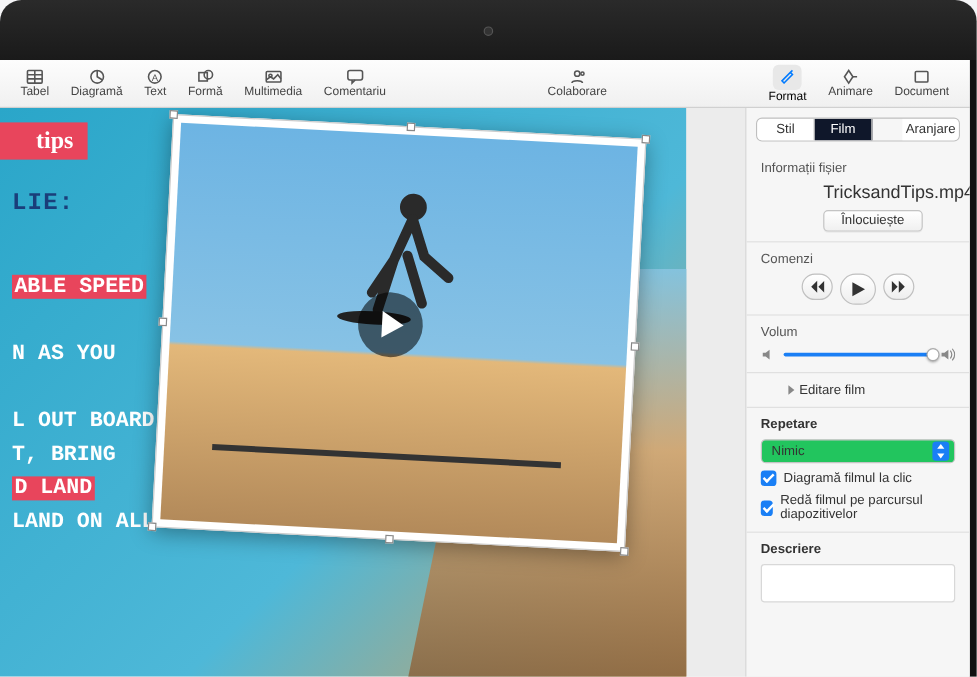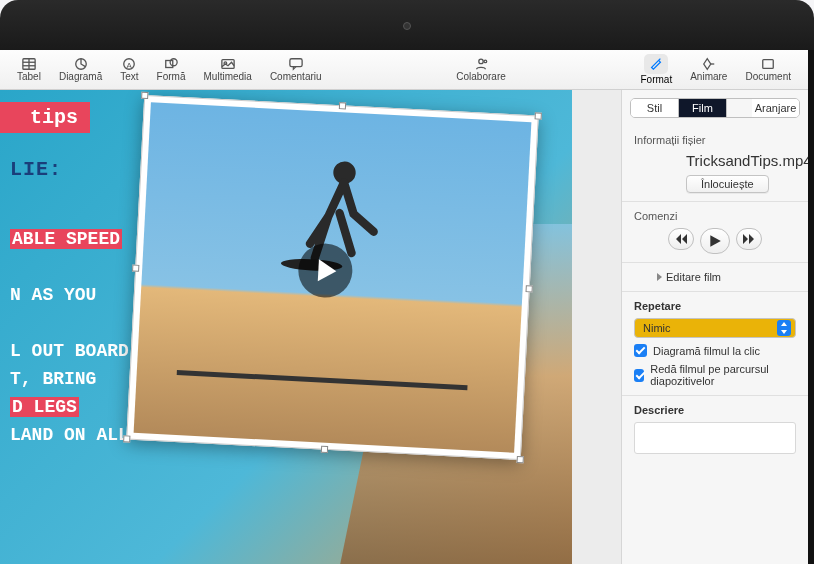--- a/index.html
+++ b/index.html
@@ -85,21 +85,21 @@
       width: 260px; height: 380px;
       background: linear-gradient(to bottom, #87c4e0 0%, #d6a873 40%, #7a5a38 100%);
       clip-path: polygon(30% 0, 100% 0, 100% 100%, 0 100%);
       opacity: 0.9;
     }
     .title-chip {
       position: absolute;
       top: 12px; left: 0;
       background: #e8455c;
       color: #fff;
-      font-family: Liberation Mono, monospace;
+      font-family: Liberation Serif, serif;
       font-size: 20px;
       font-weight: bold;
       padding: 4px 12px 4px 30px;
     }
     .sub-head {
       position: absolute;
       top: 68px; left: 10px;
       color: #1a3e7a;
       font-family: "Courier New", monospace;
       font-size: 20px;
@@ -283,21 +283,21 @@
     .disc-arrow {
       width: 0; height: 0;
       border-left: 5px solid #888;
       border-top: 4px solid transparent;
       border-bottom: 4px solid transparent;
     }
     .select-mac {
       display: flex; align-items: center;
       width: 100%;
       height: 20px;
-      background: #eab308;
+      background: #22c55e;
       border: 1px solid #c4c4c4;
       border-radius: 4px;
       padding: 0 4px 0 8px;
       font-size: 11px;
       cursor: pointer;
       gap: 16px;
     }
     .select-arrows {
       width: 14px; height: 16px;
       background: #1a7ff5;
@@ -436,21 +436,21 @@
     <div class="skater-bg"></div>
     <div class="title-chip">tips</div>
     <div class="sub-head">LIE:</div>
     <div class="body-text">
       <div><span class="hl">ABLE SPEED</span></div>
       <div style="height:28px"></div>
       <div>N AS YOU</div>
       <div style="height:28px"></div>
       <div>L OUT BOARD</div>
       <div>T, BRING</div>
-      <div><span class="hl">D LEGS</span></div>
+      <div><span class="hl">D LAND</span></div>
       <div>LAND ON ALL</div>
     </div>
     <div class="video-frame">
       <div class="video-inner">
         <svg class="skater-silhouette" viewBox="0 0 100 100">
           <circle cx="55" cy="18" r="8" fill="#2a2a2a"></circle>
           <path d="M55 25 l-10 25 l-12 20 M55 25 l8 22 l15 12 M45 50 l-8 30 M53 47 l10 28" stroke="#2a2a2a" stroke-width="6" fill="none" stroke-linecap="round"></path>
           <ellipse cx="35" cy="85" rx="22" ry="4" fill="#222"></ellipse>
         </svg>
         <div class="rail"></div>
@@ -499,20 +499,35 @@
             </svg>
         </div>
         <div class="ctrl-btn">
           <svg class="ctrl-svg" viewBox="0 0 12 12">
               <path d="M0 1 L5 6 L0 11 Z M6 1 L11 6 L6 11 Z"></path>
             </svg>
         </div>
       </div>
     </div>
 
+    <div class="section">
+      <div class="sec-label">Volum</div>
+      <div class="vol-row">
+        <svg class="vol-icon-sm" viewBox="0 0 16 16">
+            <path d="M2 6 h3 l4 -3 v10 l-4 -3 h-3 z"></path>
+          </svg>
+        <div class="vol-track">
+          <div class="vol-thumb"></div>
+        </div>
+        <svg class="vol-icon-sm" viewBox="0 0 16 16">
+            <path d="M2 6 h3 l4 -3 v10 l-4 -3 h-3 z"></path>
+            <path d="M11 4 q3 4 0 8 M13 2 q5 6 0 12" fill="none" stroke="#888" stroke-width="1.2"></path>
+          </svg>
+      </div>
+    </div>
 
     <div class="section">
       <div class="disclosure">
         <div class="disc-arrow"></div>
         <span>Editare film</span>
       </div>
     </div>
 
     <div class="section">
       <div class="sec-label" style="font-weight:600;color:#333">Repetare</div>

